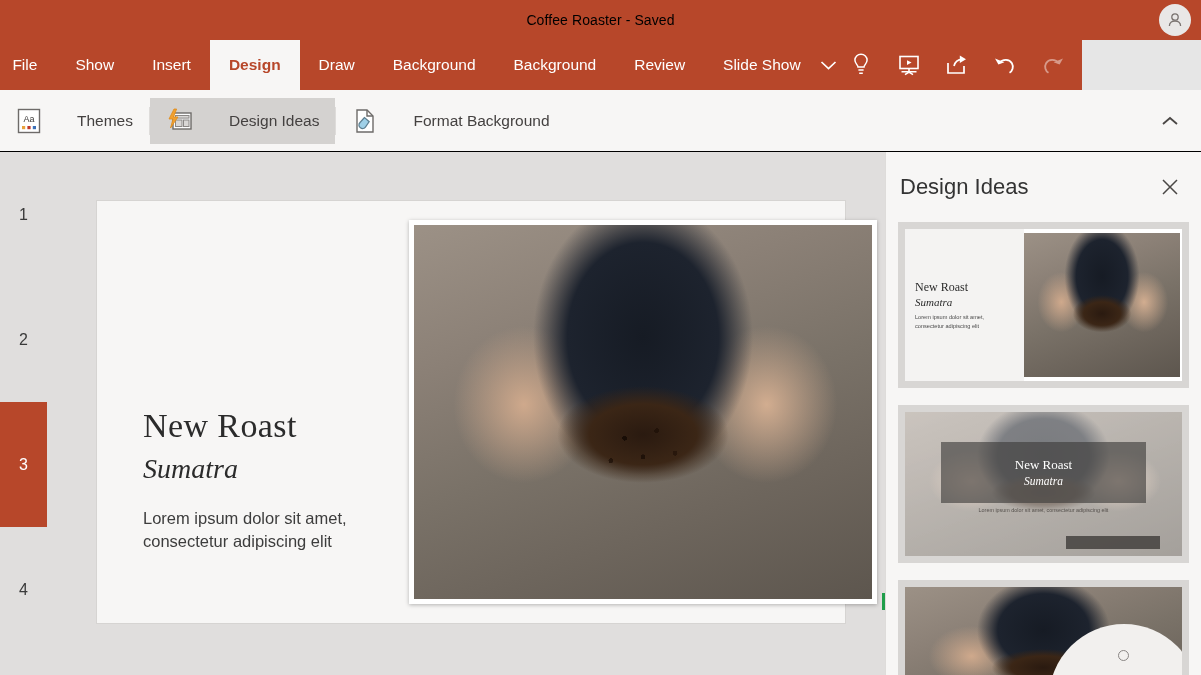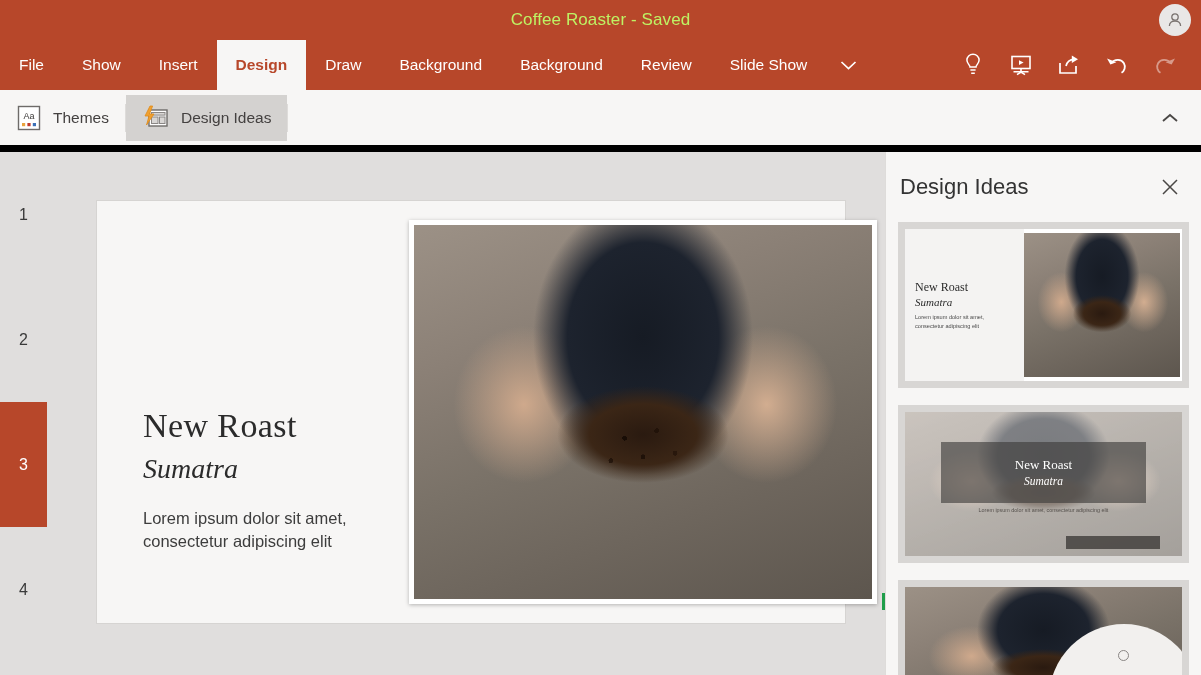--- a/index.html
+++ b/index.html
@@ -11,36 +11,36 @@
   }
 
   
   .titlebar {
     position: absolute; top: 0; left: 0;
     width: 1201px; height: 40px;
     background: #b7472a;
     display: flex; align-items: center; justify-content: center;
   }
   .title-text {
-    color: #bef264; font-size: 17px; letter-spacing: .1px;
+    color: #000000; font-size: 14px; letter-spacing: .1px;
   }
   .avatar-wrap {
     position: absolute; right: 10px; top: 4px;
     width: 32px; height: 32px; border-radius: 50%;
     background: #e9e7e6;
     display: flex; align-items: center; justify-content: center;
   }
   .avatar-wrap svg { display: block; }
 
   
   .tabstrip {
     position: absolute; top: 40px; left: 0;
-    width: 1201px; height: 50px;
+    width: 1082px; height: 50px;
     background: #b7472a;
-    display: flex; align-items: stretch;
+    display: flex; align-items: stretch; justify-content: center;
   }
   .tab {
     display: flex; align-items: center;
     padding: 0 19px;
     color: #ffffff; font-size: 15.5px;
     white-space: nowrap;
     cursor: default;
   }
   .tab.active {
     background: #f7f6f5;
@@ -60,30 +60,30 @@
     width: 48px; height: 50px;
     display: flex; align-items: center; justify-content: center;
   }
   .ribbon-icon.dim { opacity: .45; }
 
   
   .toolbar {
     position: absolute; top: 90px; left: 0;
     width: 1201px; height: 62px;
     background: #f7f6f5;
-    border-bottom: 7px solid #000000;
+    border-bottom: 1px solid #000000;
     display: flex; align-items: center;
   }
   .tb-group {
     display: flex; align-items: center;
     height: 46px; padding: 0 16px;
     gap: 11px;
   }
   .tb-group.active { background: #d4d2d0; }
-  .tb-label { font-size: 15.5px; color: #444140; white-space: nowrap; }
+  .tb-label { font-size: 15.5px; color: #444140; white-space: nowrap; margin-left: 24px; }
   .tb-sep { width: 1px; height: 28px; background: #dedcda; }
   .collapse-btn {
     margin-left: auto; margin-right: 14px;
     width: 34px; height: 34px;
     display: flex; align-items: center; justify-content: center;
   }
 
   
   .rail {
     position: absolute; top: 152px; left: 0;
@@ -339,20 +339,28 @@
       <rect x="9.5" y="13" width="6.5" height="6.5" fill="#d9d7d5" stroke="#8a8785" stroke-width="1"></rect>
       <rect x="17.5" y="13" width="5.5" height="6.5" fill="#d9d7d5" stroke="#8a8785" stroke-width="1"></rect>
       <rect x="9.5" y="8.5" width="13.5" height="2.6" fill="#d9d7d5" stroke="#8a8785" stroke-width="1"></rect>
       <path d="M8 2 L3 12 L7 12 L4.5 21 L12 10 L7.6 10 L10.6 2z" fill="#f0a030" stroke="#e08a18" stroke-width=".8"></path>
     </svg>
     <span class="tb-label">Design Ideas</span>
   </div>
 
   <div class="tb-sep"></div>
 
+  <div class="tb-group">
+    <svg width="26" height="28" viewBox="0 0 26 28">
+      <path d="M5 3h10l6 6v16H5z" fill="#fff" stroke="#6e6b69" stroke-width="1.4"></path>
+      <path d="M15 3v6h6" fill="none" stroke="#6e6b69" stroke-width="1.4"></path>
+      <path d="M12.5 10.5 8 15.5c-1.6 1.8-1.4 4 .4 5.3 1.8 1.3 4 .9 5.2-.9l3.6-5.2z" fill="#9fd0e8" stroke="#5d7f91" stroke-width="1.2"></path>
+    </svg>
+    <span class="tb-label">Format Background</span>
+  </div>
 
   <div class="collapse-btn">
     <svg width="18" height="12" viewBox="0 0 18 12">
       <path d="M2 9 L9 3 L16 9" fill="none" stroke="#4a4745" stroke-width="1.8"></path>
     </svg>
   </div>
 </div>
 
 <div class="rail">
   <div class="rail-item">

